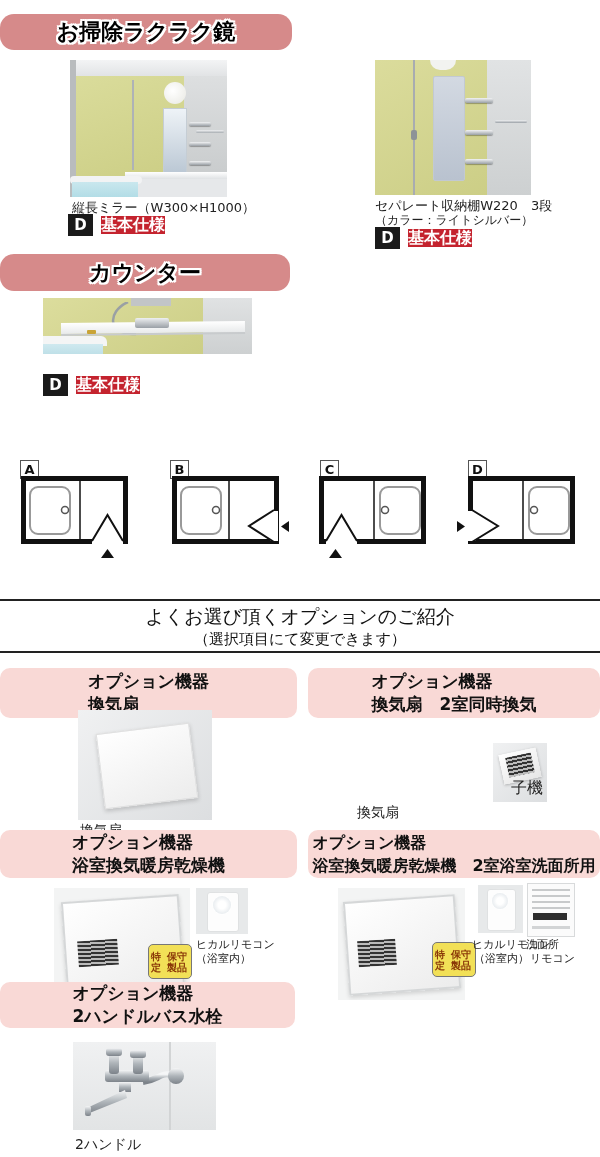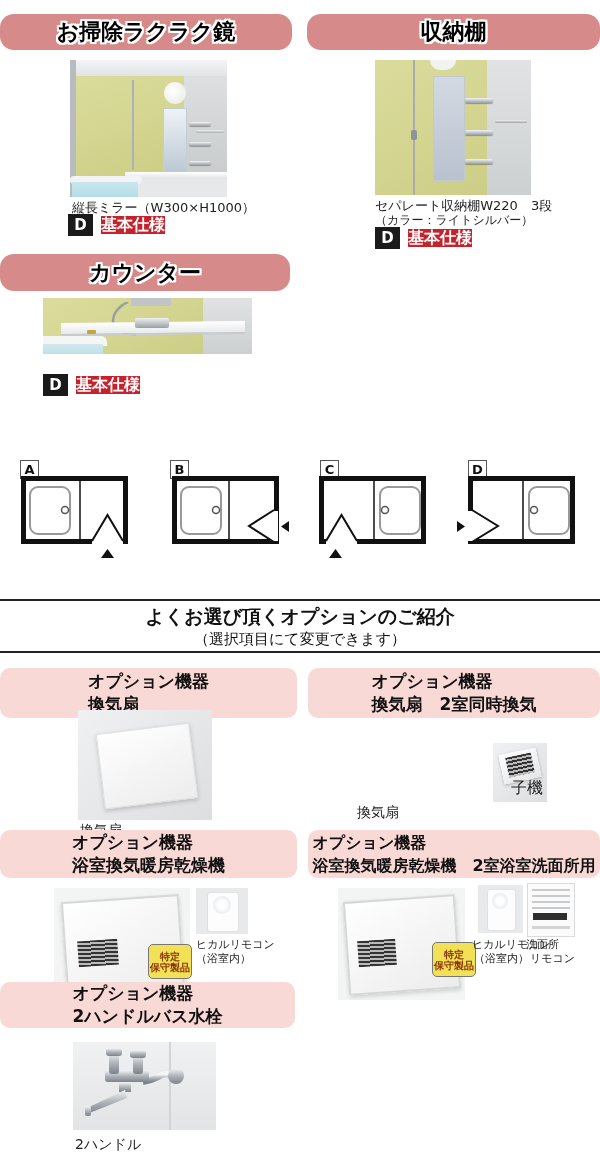--- a/index.html
+++ b/index.html
@@ -13,38 +13,35 @@
   .opt-hdr .inner{font-weight:bold;font-size:17px;line-height:23px;text-align:left;color:#111;}
   .caption{font-size:13px;color:#222;white-space:nowrap;}
   .small{font-size:11px;color:#222;white-space:nowrap;}
   .dbadge{background:#1a1a1a;color:#fff;font-weight:bold;font-size:15px;
           display:flex;align-items:center;justify-content:center;}
   .spec{background:#c4232e;color:#fff;font-weight:bold;font-size:16px;
         display:flex;align-items:center;justify-content:center;}
   .photo{background:linear-gradient(135deg,#f0f1f2,#dcdee0);overflow:hidden;}
   .ybadge{background:#f2e057;border:1px solid #777;border-radius:5px;color:#8a3808;
           font-weight:bold;font-size:10px;line-height:11px;text-align:center;
-          display:flex;flex-direction:column;align-items:center;justify-content:center;}
+          display:flex;align-items:center;justify-content:center;}
   .rule{background:#222;height:2px;width:600px;}
   .doorlabel{border:1px solid #555;background:#fff;width:17px;height:17px;font-size:13px;font-weight:bold;
              display:flex;align-items:center;justify-content:center;color:#111;}
   .grille{background:repeating-linear-gradient(#2c2c2c 0 2px,#cfcfcf 2px 4px);}
   .grille2{background:repeating-linear-gradient(#333 0 2px,#bbb 2px 4px);}
   .chrome-shelf{background:linear-gradient(#f2f3f4,#9aa0a6);border-radius:2px;box-shadow:0 1px 1px rgba(0,0,0,.3);}
 </style>
 </head>
 <body>
 
 <div class="page">
 
   <div class="abs hdr" style="left:0;top:14px;width:292px;height:36px;font-size:22px;">
     <span>お掃除ラクラク鏡</span>
-  </div>
-  <div class="abs hdr" style="left:307px;top:14px;width:293px;height:36px;font-size:22px;">
-    <span>収納棚</span>
   </div>
 
   <div class="abs photo" style="left:70px;top:60px;width:157px;height:137px;background:#e6e8ea;">
     <div class="abs" style="left:0;top:0;width:157px;height:18px;background:linear-gradient(#f3f4f5,#dfe1e3);"></div>
     <div class="abs" style="left:0;top:0;width:6px;height:137px;background:#b9bcbe;"></div>
     <div class="abs" style="left:6px;top:16px;width:108px;height:100px;background:linear-gradient(160deg,#dadc9b,#ccce85);"></div>
     <div class="abs" style="left:114px;top:16px;width:43px;height:100px;background:linear-gradient(#dddfe0,#c9cccd);"></div>
     <div class="abs" style="left:94px;top:22px;width:22px;height:22px;border-radius:50%;background:radial-gradient(circle at 40% 40%,#ffffff,#e8e8e2);"></div>
     <div class="abs" style="left:62px;top:20px;width:2px;height:90px;background:#aeb2b6;"></div>
     <div class="abs" style="left:93px;top:48px;width:22px;height:66px;background:linear-gradient(#eef3f7,#b9c6d3);border:1px solid #c5cdd4;"></div>
@@ -138,21 +135,21 @@
     <rect x="15.5" y="2.5" width="102" height="63" fill="#fff" stroke="#111" stroke-width="5"></rect>
     <line x1="68" y1="5" x2="68" y2="63" stroke="#111" stroke-width="1.5"></line>
     <rect x="74" y="11" width="40" height="47" rx="8" fill="#fff" stroke="#999" stroke-width="2"></rect>
     <circle cx="79" cy="34" r="3.5" fill="#fff" stroke="#555" stroke-width="1.5"></circle>
     <rect x="13" y="35" width="8" height="30" fill="#fff"></rect>
     <polyline points="17,34 43,50 17,66" fill="#fff" stroke="#111" stroke-width="2"></polyline>
     <polygon points="2,45 2,56 10,50.5" fill="#111"></polygon>
   </svg>
 
   <div class="abs rule" style="left:0;top:599px;"></div>
-  <div class="abs" style="left:0;top:604px;width:600px;text-align:center;font-size:19px;font-weight:bold;">よくお選び頂くオプションのご紹介</div>
+  <div class="abs" style="left:0;top:604px;width:600px;text-align:center;font-size:19px;font-weight:normal;">よくお選び頂くオプションのご紹介</div>
   <div class="abs" style="left:0;top:630px;width:600px;text-align:center;font-size:15px;">（選択項目にて変更できます）</div>
   <div class="abs rule" style="left:0;top:651px;"></div>
 
   <div class="abs opt-hdr" style="left:0;top:668px;width:297px;height:50px;">
     <div class="inner">
       <div>オプション機器</div>
       <div>換気扇</div>
     </div>
   </div>
   <div class="abs opt-hdr" style="left:308px;top:668px;width:292px;height:50px;">

